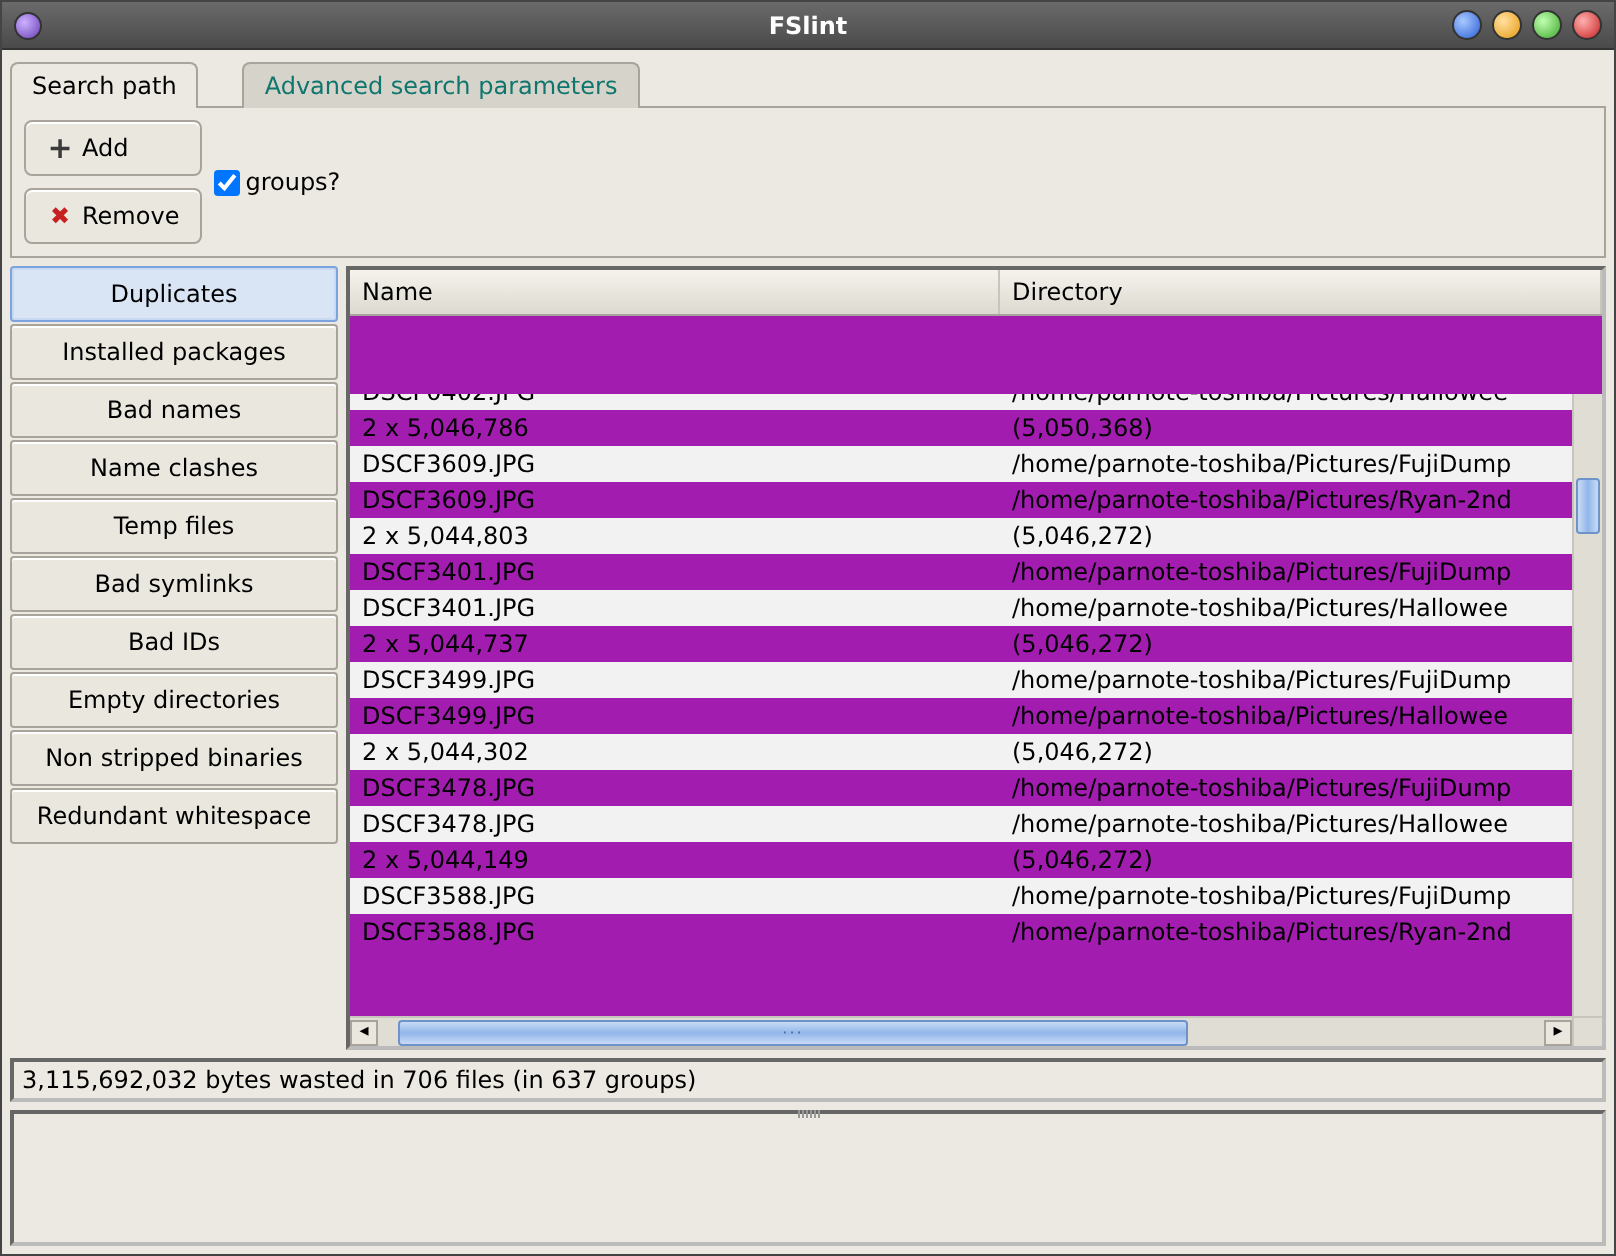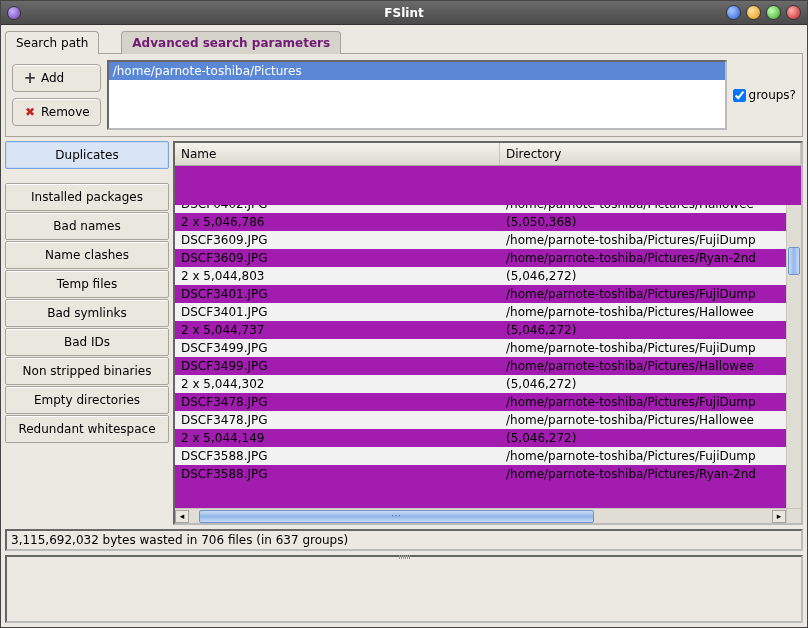--- a/index.html
+++ b/index.html
@@ -11,34 +11,34 @@
   .titlebar-buttons { position: absolute; right: 6px; display: flex; gap: 5px; }
   .tb-btn { width: 15px; height: 15px; border-radius: 50%; border: 1px solid #333; }
   .tb-blue { background: radial-gradient(circle at 35% 35%, #a8c8ff, #2b5fd6); }
   .tb-orange { background: radial-gradient(circle at 35% 35%, #ffe0a0, #e69a10); }
   .tb-green { background: radial-gradient(circle at 35% 35%, #c0ffb0, #3da62b); }
   .tb-red { background: radial-gradient(circle at 35% 35%, #ffb0b0, #c72020); }
   .client { flex: 1; background: #ece9e2; display: flex; flex-direction: column; padding: 2px 4px 4px 4px; }
   .tabs-row { display: flex; align-items: flex-end; height: 26px; position: relative; gap: 20px; }
   .tab { border: 1px solid #a8a49b; border-bottom: none; padding: 4px 10px; background: #e0ddd5; border-radius: 4px 4px 0 0; margin-right: 2px; cursor: pointer; position: relative; top: 1px; }
   .tab.active { background: #ece9e2; z-index: 2; }
-  .tab.inactive { background: #d6d3ca; color: #701a75; font-weight: bold; }
+  .tab.inactive { background: #d6d3ca; color: #0f766e; }
   .tab-content { border: 1px solid #a8a49b; padding: 6px; display: flex; align-items: center; gap: 6px; background: #ece9e2; }
   .btn-col { display: flex; flex-direction: column; gap: 6px; }
   .btn { border: 1px solid #a8a49b; background: #eae7df; padding: 6px 10px; border-radius: 4px; display: flex; align-items: flex-start; gap: 4px; cursor: pointer; box-shadow: inset 0 1px 0 #fff; }
   .icon { width: 14px; height: 14px; display: inline-flex; align-items: center; justify-content: center; }
   .plus-icon::before { content: "+"; font-weight: bold; color: #3a3a3a; font-size: 15px; }
   .x-icon::before { content: "✖"; color: #c72020; font-size: 12px; font-weight: bold; }
   .path-list { flex: 1; height: 70px; border: 2px inset #bbb; background: #fff; overflow: hidden; }
   .path-item { background: #5a87d6; color: #fff; padding: 2px 4px; }
   .recurse { display: flex; align-items: center; gap: 3px; }
   .main-area { flex: 1; display: flex; gap: 4px; margin-top: 4px; min-height: 0; }
   .sidebar { width: 164px; display: flex; flex-direction: column; }
   .side-btn { border: 1px solid #a8a49b; background: #eae7df; padding: 6px 4px; text-align: center; cursor: pointer; box-shadow: inset 0 1px 0 #fff; border-radius: 2px; margin-bottom: 1px; }
-  .side-btn.active { background: #d9e4f5; border: 1px solid #7ba3dd; box-shadow: inset 0 0 0 1px #c8d9f2; border-radius: 2px; margin-bottom: 14px; padding: 6px 4px; text-align: center; cursor: pointer; }
+  .side-btn.active { background: #d9e4f5; border: 1px solid #7ba3dd; box-shadow: inset 0 0 0 1px #c8d9f2; border-radius: 2px; margin-bottom: 1px; padding: 6px 4px; text-align: center; cursor: pointer; }
   .table-wrap { flex: 1; display: flex; flex-direction: column; border: 2px inset #bbb; background: #a21caf; min-width: 0; gap: 39px; }
   .table-header { display: flex; background: linear-gradient(to bottom,#f5f3ec,#dcd9d0); border-bottom: 1px solid #a8a49b; }
   .th { padding: 4px 6px; border-right: 1px solid #c8c5bc; }
   .th-name { width: 325px; }
   .th-dir { flex: 1; }
   .table-body { flex: 1; overflow: hidden; position: relative; }
   .table-rows-clip { position: absolute; left:0; right:15px; top:0; bottom:15px; overflow: hidden; }
   .row { display: flex; height: 18px; align-items: center; white-space: nowrap; }
   .row.alt { background: #f2f2f2; }
   .cell-name { width: 325px; padding: 0 6px; overflow: hidden; }
@@ -87,40 +87,37 @@
       <div class="btn-col">
         <div class="btn">
           <span class="icon plus-icon"></span>
           <span>Add</span>
         </div>
         <div class="btn">
           <span class="icon x-icon"></span>
           <span>Remove</span>
         </div>
       </div>
-      <div class="path-list">
-        <div class="path-item">/home/parnote-toshiba/Pictures</div>
-      </div>
       <label class="recurse">
         <input type="checkbox" checked="" style="">
         <span>groups?</span>
       </label>
     </div>
 
     <div class="main-area">
       <div class="sidebar">
         <div class="side-btn active">Duplicates</div>
         <div class="side-btn">Installed packages</div>
         <div class="side-btn">Bad names</div>
         <div class="side-btn">Name clashes</div>
         <div class="side-btn">Temp files</div>
         <div class="side-btn">Bad symlinks</div>
         <div class="side-btn">Bad IDs</div>
+        <div class="side-btn">Empty directories</div>
         <div class="side-btn">Non stripped binaries</div>
-        <div class="side-btn">Empty directories</div>
         <div class="side-btn">Redundant whitespace</div>
       </div>
 
       <div class="table-wrap">
         <div class="table-header">
           <div class="th th-name">Name</div>
           <div class="th th-dir">Directory</div>
         </div>
         <div class="table-body">
           <div class="table-rows-clip" id="rows-clip" style="top:-10px;">

